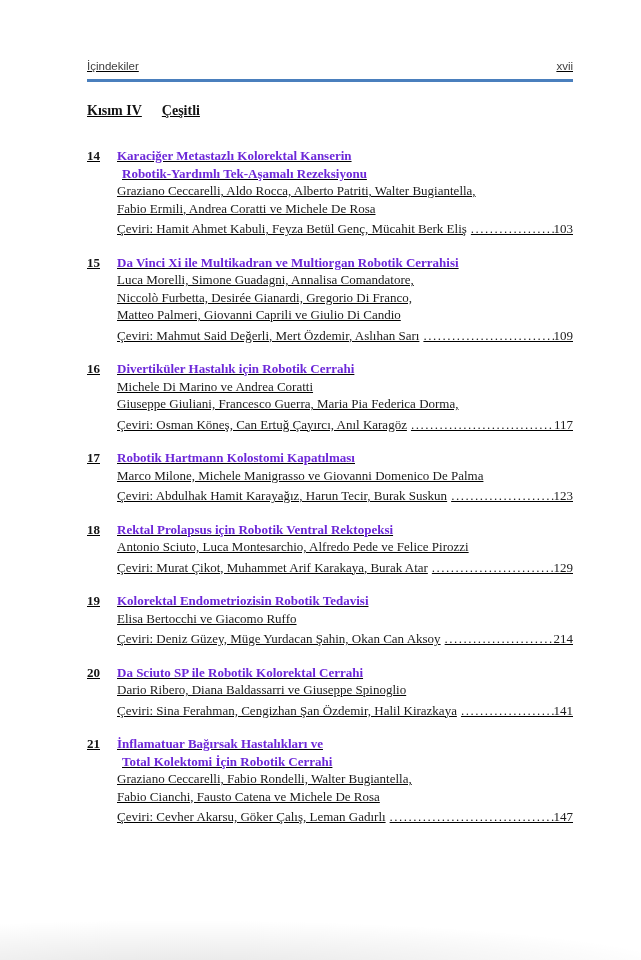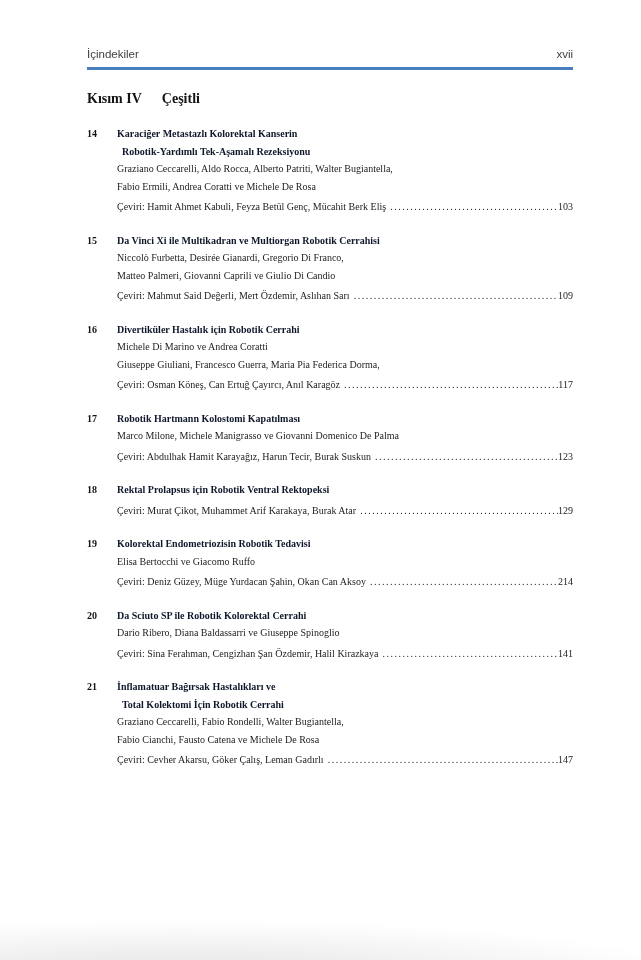--- a/index.html
+++ b/index.html
@@ -10,22 +10,23 @@
   .page {
     position: relative;
     width: 641px;
     height: 960px;
     background: #ffffff;
     overflow: hidden;
   }
   .content {
     position: absolute;
     left: 87px;
-    top: 48px;
+    top: 60px;
     width: 486px;
+    text-decoration: underline;
   }
   
   .runhead {
     display: flex;
     justify-content: space-between;
     align-items: baseline;
     font-family: "Liberation Sans", sans-serif;
     font-size: 11.5px;
     color: #3f3f3f;
   }
@@ -41,43 +42,43 @@
     font-weight: bold;
     font-size: 14px;
     color: #141414;
   }
   .section .gap {
     display: inline-block;
     width: 20px;
   }
   
   .entries {
-    margin-top: 18px;
+    margin-top: 28px;
     font-family: "Liberation Serif", serif;
-    font-size: 10px;
+    font-size: 13px;
     line-height: 17.5px;
     color: #1c1c1c;
   }
   .entry {
     display: flex;
     margin-bottom: 16px;
   }
   .num {
     width: 30px;
     flex: 0 0 30px;
     font-weight: bold;
     color: #141414;
   }
   .ebody {
     flex: 1;
     min-width: 0;
   }
   .title {
     font-weight: bold;
-    color: #0f172a;
+    color: #6d28d9;
   }
   .tline, .aline {
     white-space: nowrap;
   }
   .tline.wrap {
     padding-left: 5px;
   }
   .ceviri {
     display: flex;
     align-items: flex-end;
@@ -149,20 +150,21 @@
     </div>
   </div>
 
   <div class="entry">
     <div class="num">15</div>
     <div class="ebody">
       <div class="title">
               <div class="tline">Da Vinci Xi ile Multikadran ve Multiorgan Robotik Cerrahisi</div>
             </div>
       <div class="authors">
+              <div class="aline">Luca Morelli, Simone Guadagni, Annalisa Comandatore,</div>
               <div class="aline">Niccolò Furbetta, Desirée Gianardi, Gregorio Di Franco,</div>
               <div class="aline">Matteo Palmeri, Giovanni Caprili ve Giulio Di Candio</div>
             </div>
       <div class="ceviri">
         <span class="ctext">Çeviri: Mahmut Said Değerli, Mert Özdemir, Aslıhan Sarı</span>
         <span class="leader"></span>
         <span class="pageno">109</span>
       </div>
     </div>
   </div>
@@ -201,20 +203,23 @@
       </div>
     </div>
   </div>
 
   <div class="entry">
     <div class="num">18</div>
     <div class="ebody">
       <div class="title">
               <div class="tline">Rektal Prolapsus için Robotik Ventral Rektopeksi</div>
             </div>
+      <div class="authors">
+              <div class="aline">Antonio Sciuto, Luca Montesarchio, Alfredo Pede ve Felice Pirozzi</div>
+            </div>
       <div class="ceviri">
         <span class="ctext">Çeviri: Murat Çikot, Muhammet Arif Karakaya, Burak Atar</span>
         <span class="leader"></span>
         <span class="pageno">129</span>
       </div>
     </div>
   </div>
 
   <div class="entry">
     <div class="num">19</div>

